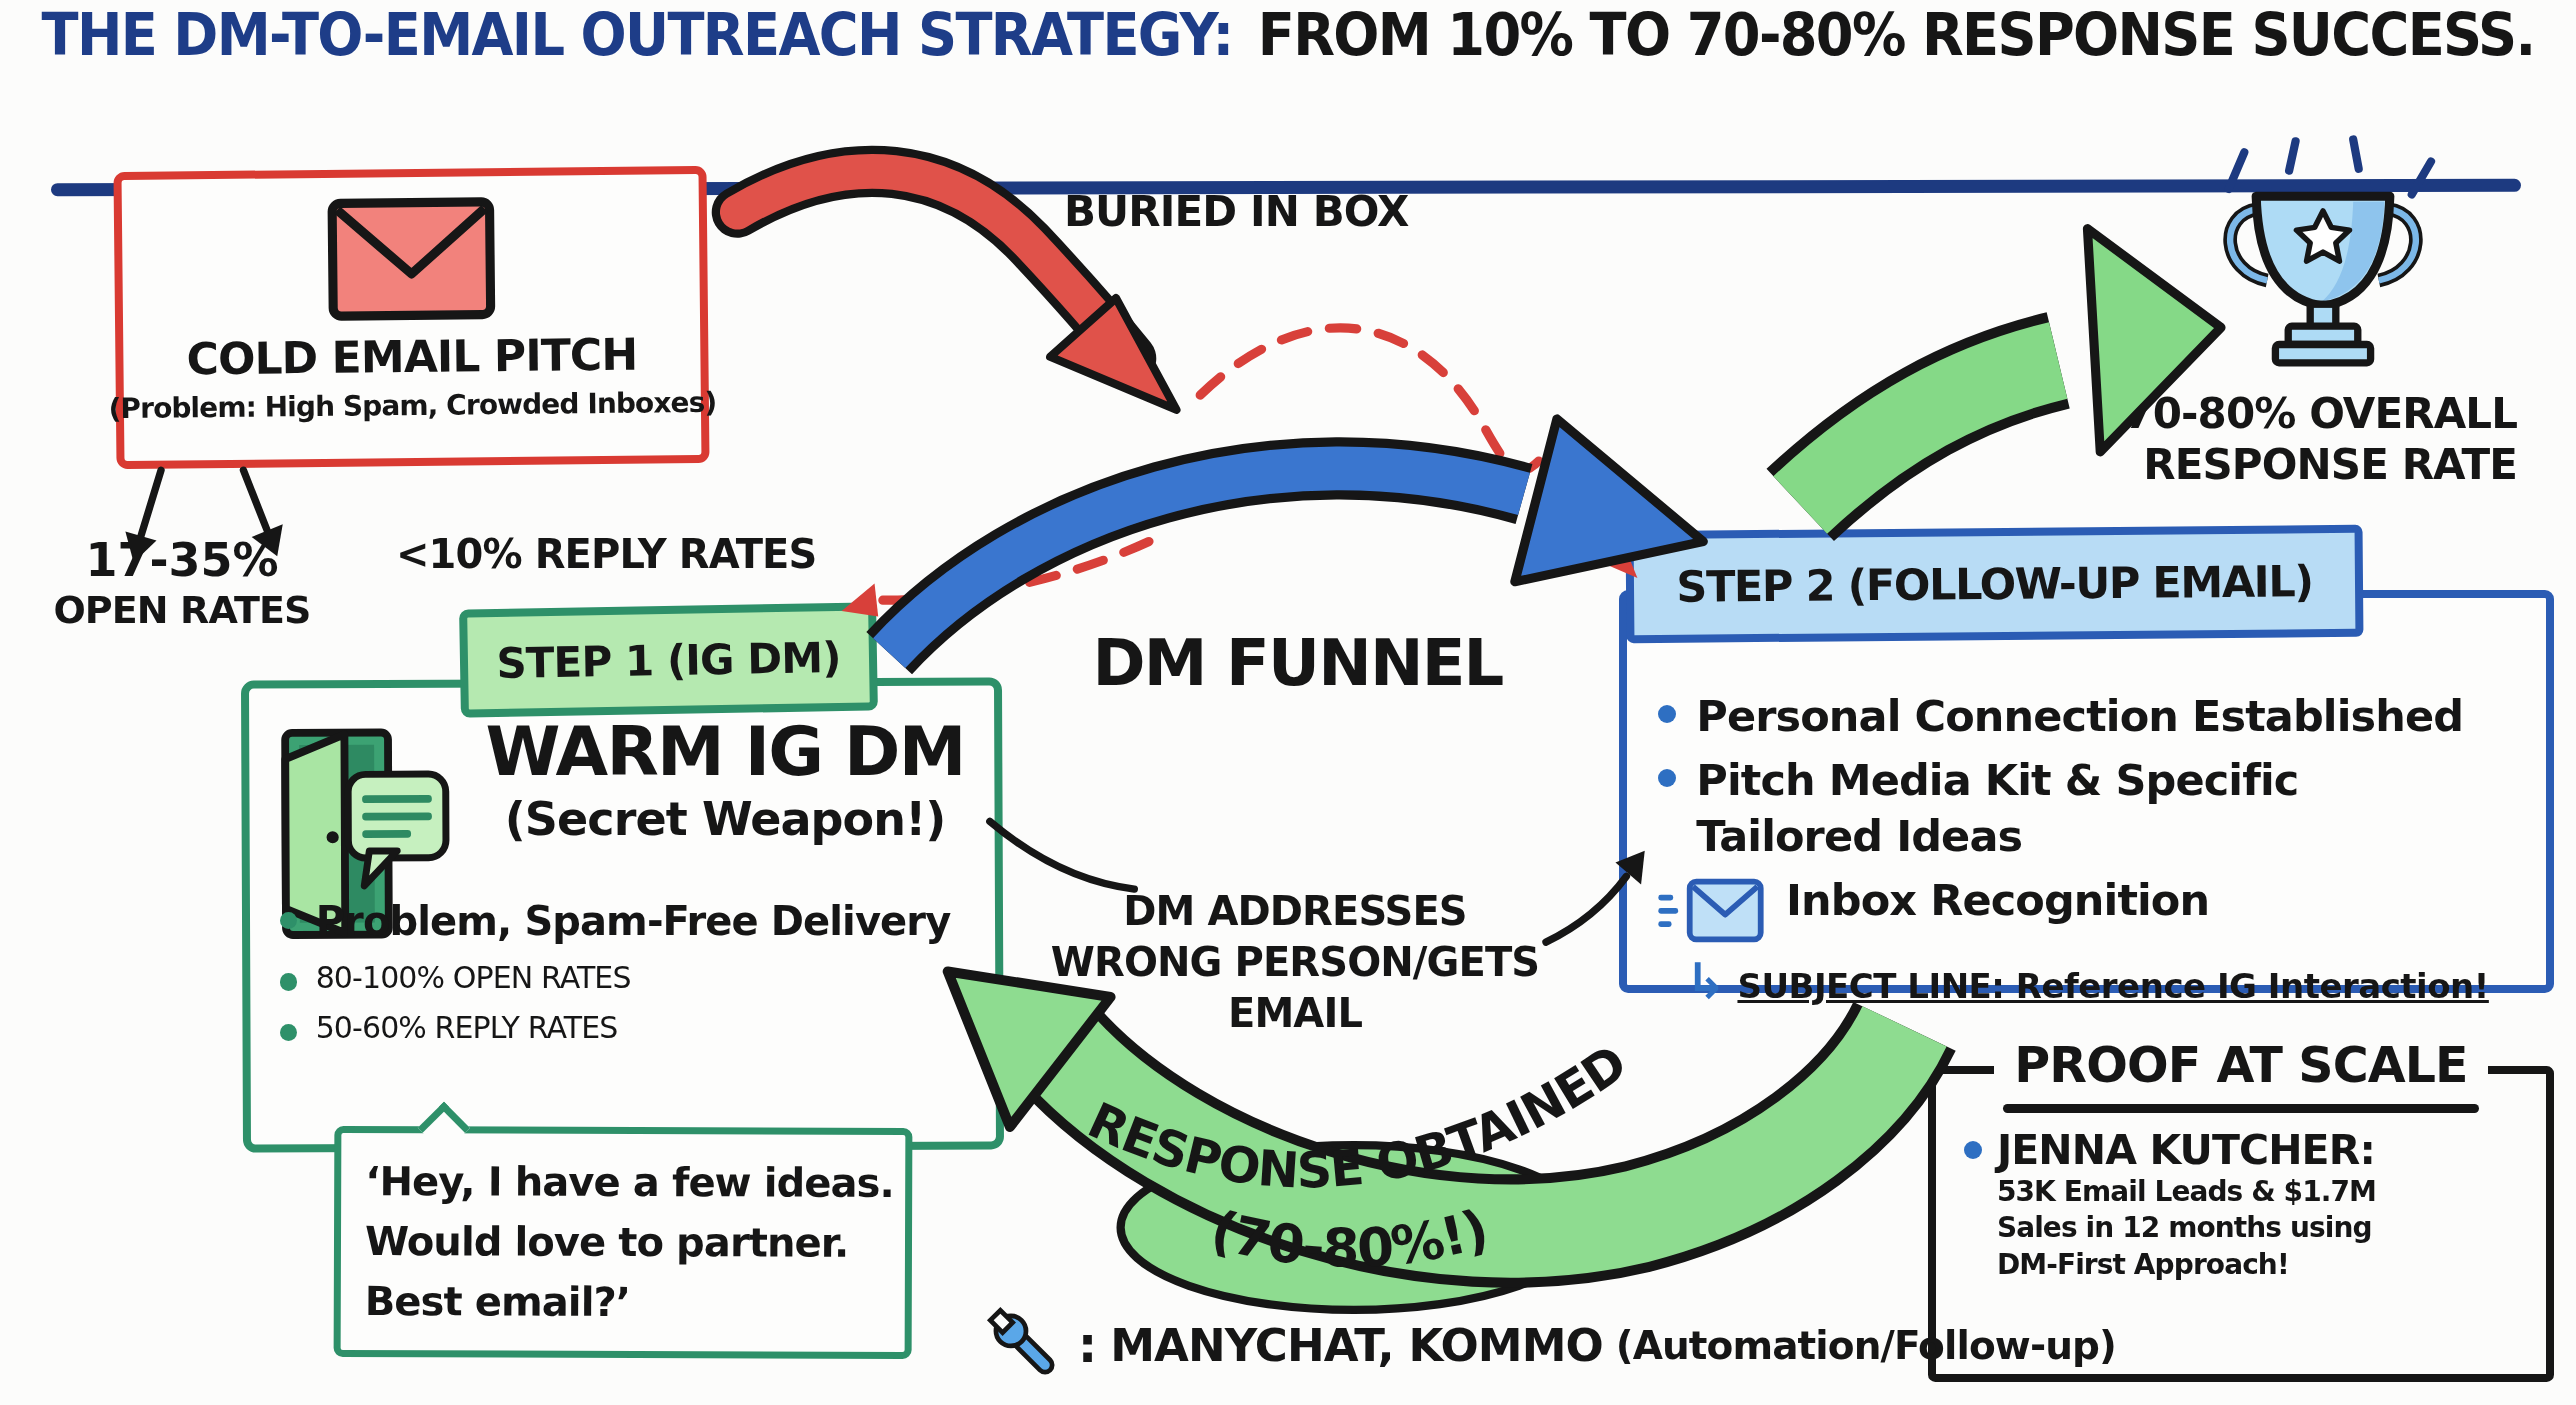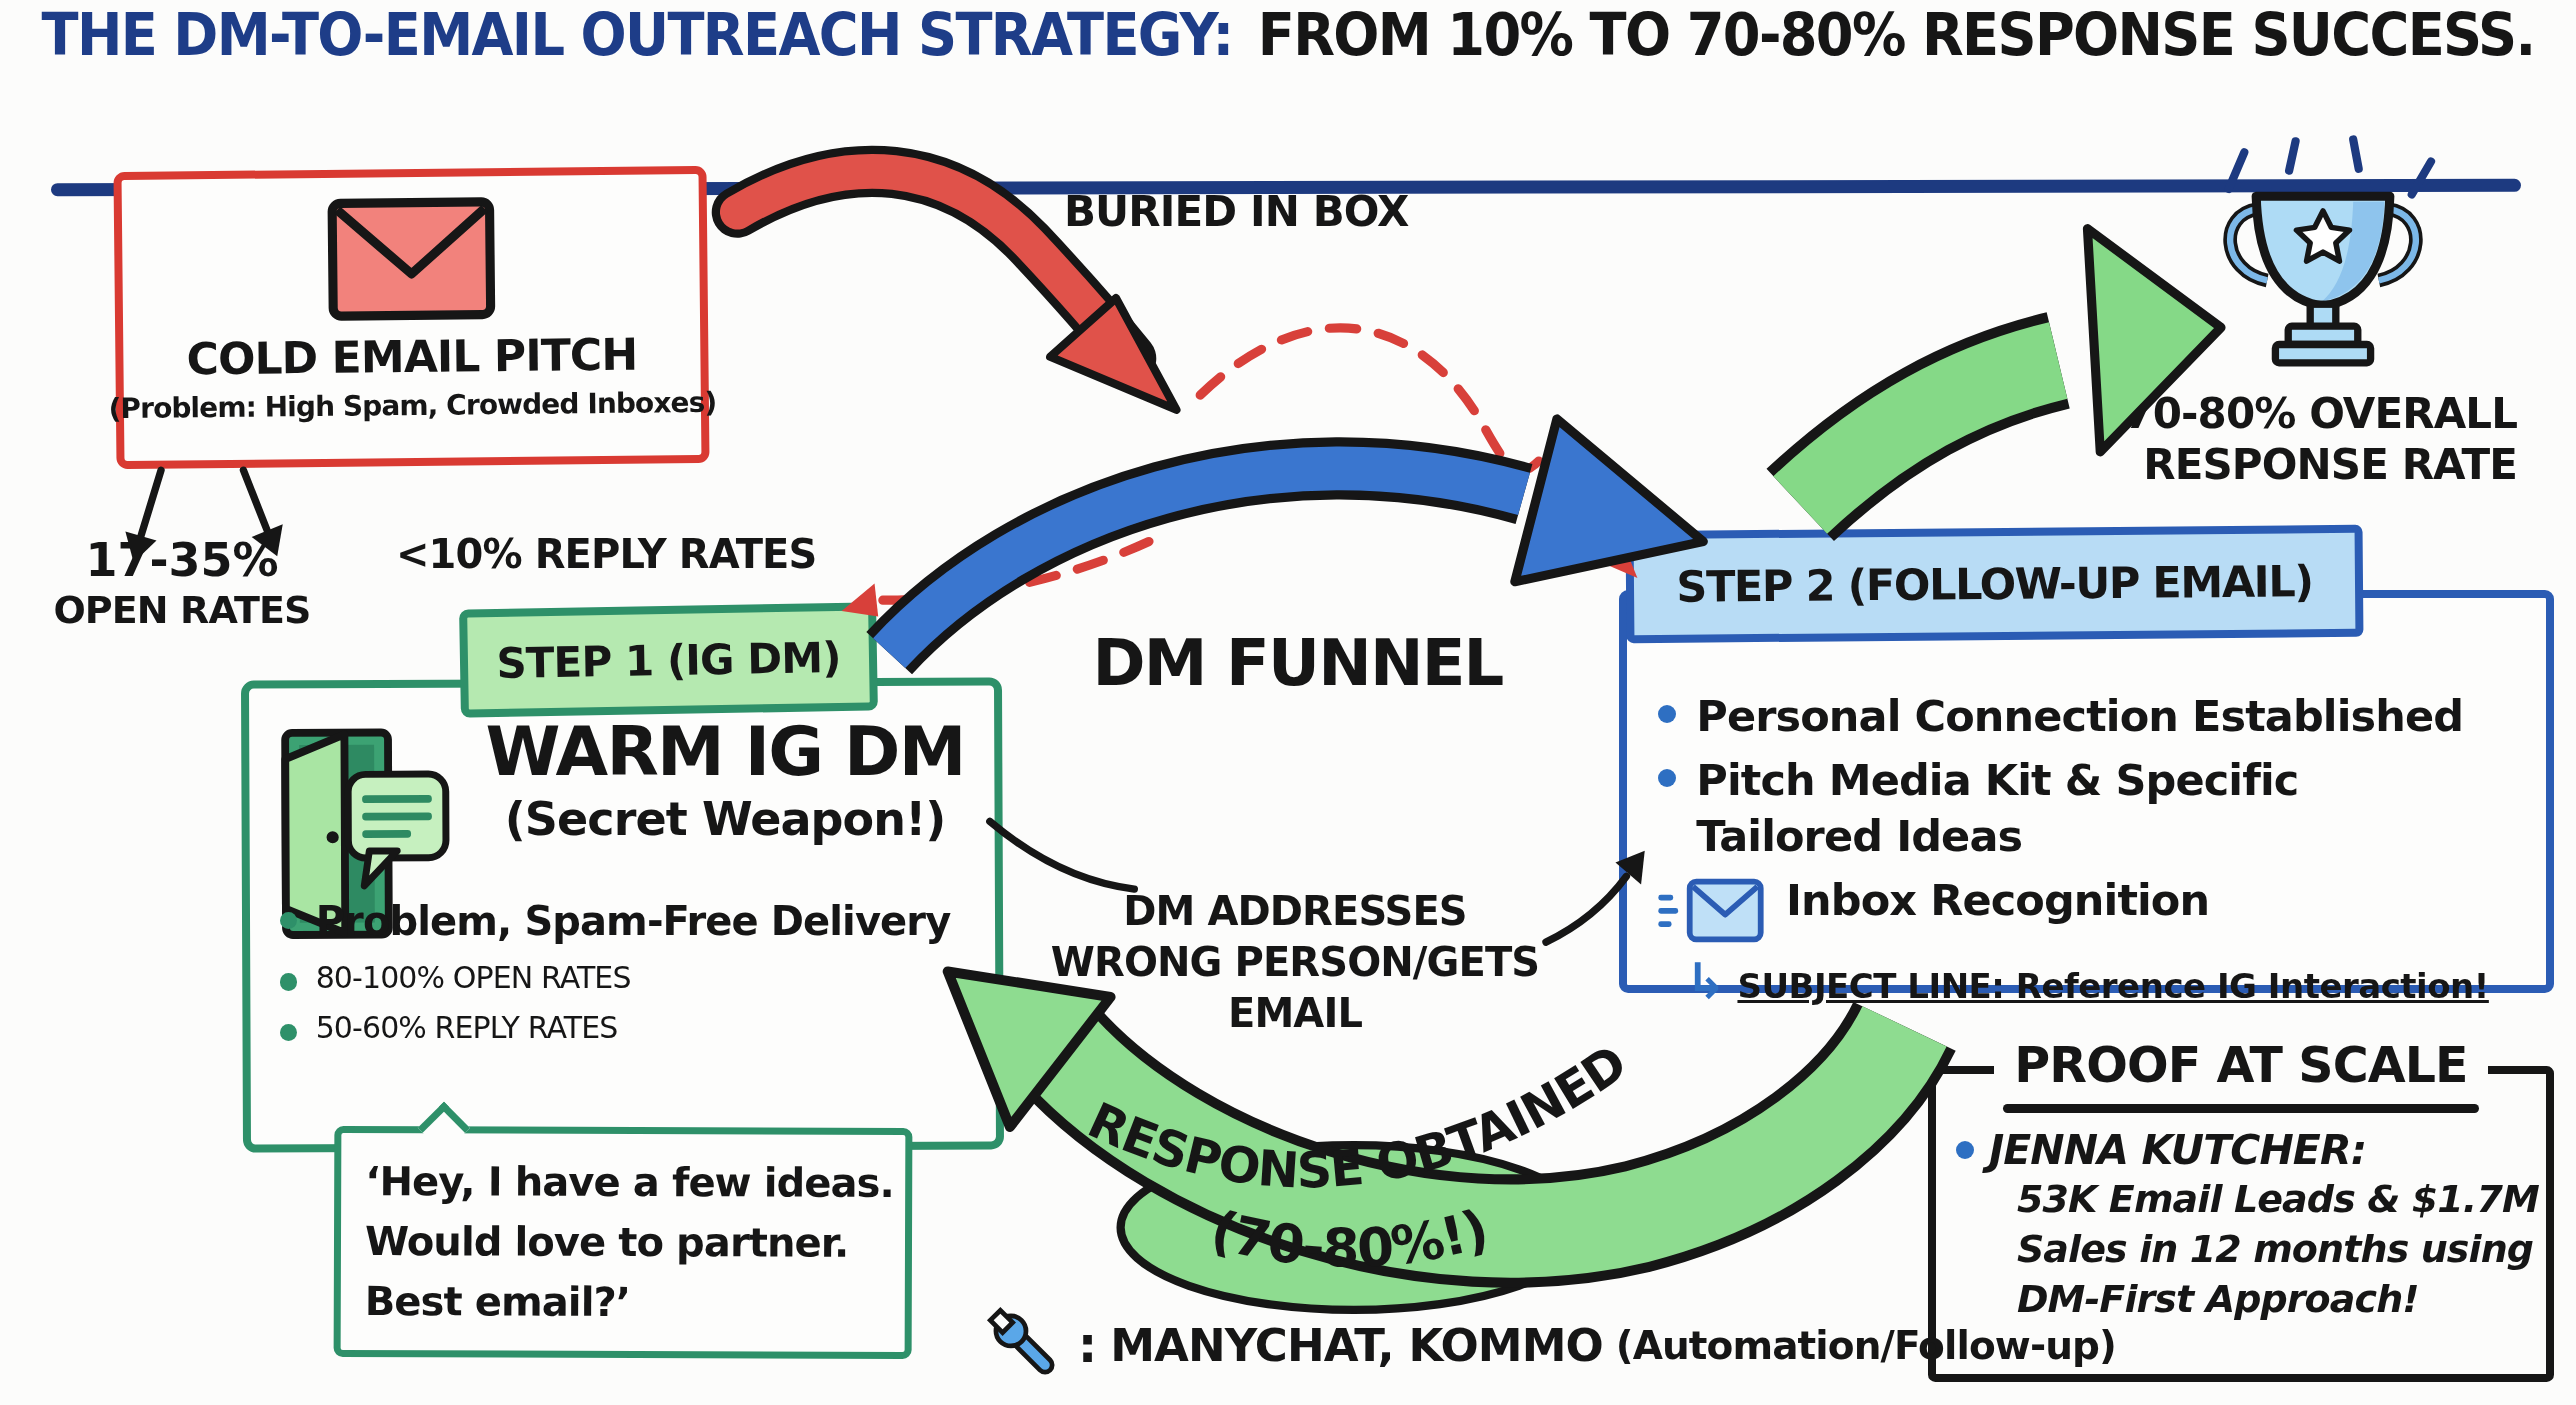--- a/index.html
+++ b/index.html
@@ -121,23 +121,23 @@
     left:1928px; top:1066px; width:626px; height:316px;
     border:8.2px solid #161616; border-radius:7.3px;
     background:#fcfcfb; box-sizing:border-box;
   }
   .proof-title {
     position:relative; top:-37px; margin:0 auto; width:max-content;
     background:#fcfcfb; padding:0 20px;
     font-size:49px; font-weight:800; letter-spacing:-0.9px;
   }
   .proof-underline { width:476px; height:9.1px; background:#161616; border-radius:5.5px; margin:-27.4px auto 12.8px; }
-  .proof-bullet { display:flex; gap:14.6px; padding:0 0 0 20px;font-style:italic; }
+  .proof-bullet { display:flex; gap:14.6px; padding:0 0 0 28px; }
   .proof-name { font-size:41px; font-weight:800; letter-spacing:-0.9px; }
-  .proof-line { font-size:38px; font-weight:700; letter-spacing:-0.9px; line-height:1.32; white-space:nowrap;margin-left:28px; }
+  .proof-line { font-size:28px; font-weight:700; letter-spacing:-0.9px; line-height:1.32; white-space:nowrap; }
 
   
   .tools { left:986px; top:1306px; display:flex; align-items:center; gap:12.8px; }
   .tools-prefix { font-size:49px; font-weight:800; }
   .tools-names { font-size:45px; font-weight:800; letter-spacing:-0.9px; white-space:nowrap; }
   .tools-detail { font-size:39px; font-weight:700; letter-spacing:-0.9px; white-space:nowrap; }
 
   .overlay { left:0; top:0; width:2576px; height:1405px; z-index:20; pointer-events:none; }
   .swoosh-text { font-weight:800; fill:#161616; letter-spacing:-1px; font-family:"DejaVu Sans", sans-serif; }
 </style>

